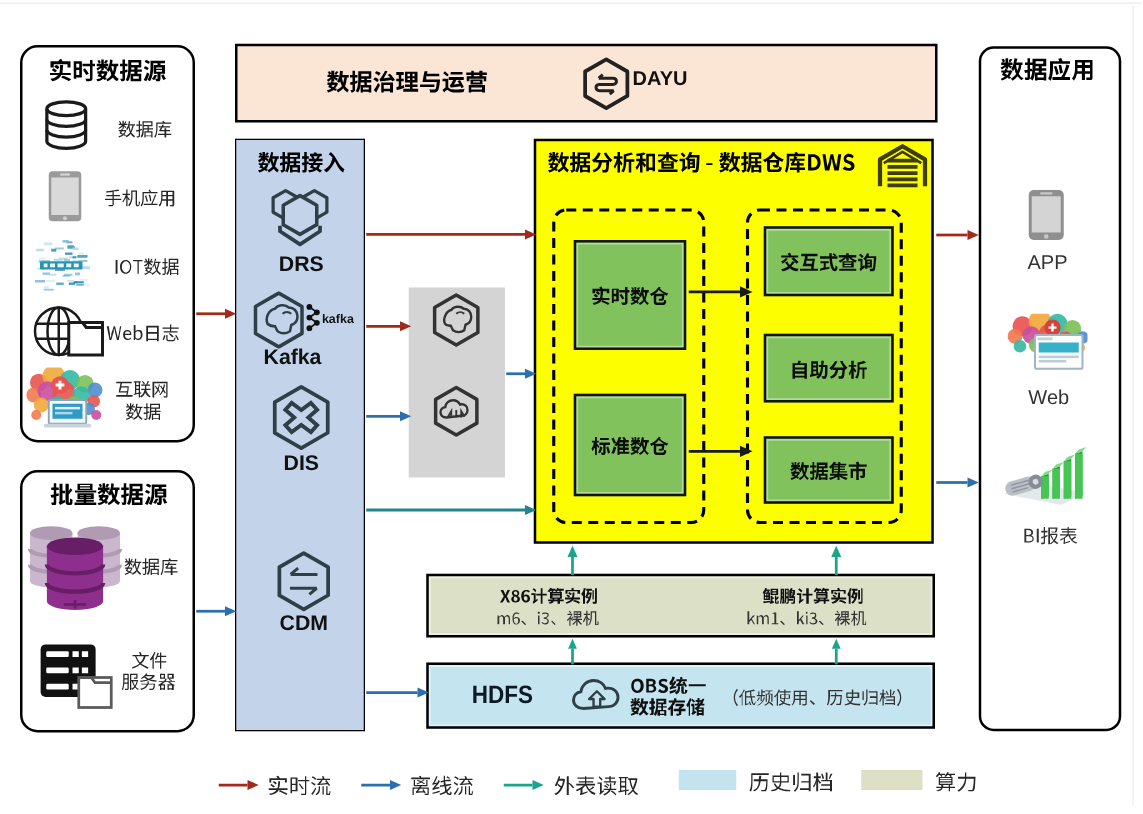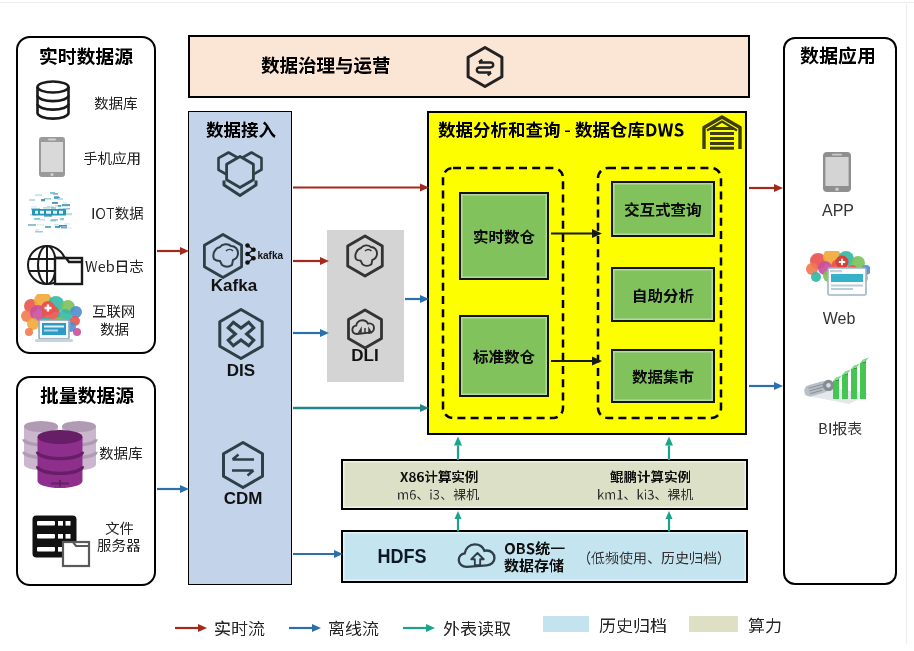--- a/index.html
+++ b/index.html
@@ -250,20 +250,21 @@
 <div class="abs" style="left:344px;top:308px"><svg width="42" height="42" viewBox="0 0 42 42">
 <path d="M4.5 11.5 L21.0 2.0 L37.5 11.5 L37.5 30.5 L21.0 40.0 L4.5 30.5Z" fill="none" stroke="#333" stroke-width="2.8" stroke-linejoin="round"></path>
 <path d="M13 26c-3 0-4.6-2-4.6-4.2c0-2.2 1.6-4 3.8-4.2c.4-3 3-5.4 6.2-5.4c2.4 0 4.6 1.4 5.6 3.4c.4-.1.9-.2 1.4-.2c2.6 0 4.6 2 4.6 4.6c0 2.6-2 4.6-4.6 4.6Z" fill="none" stroke="#333" stroke-width="1.9"></path>
 <path d="M17 26v-5l-2.6 4.4M25 26v-5l2.6 4.4M21 26v-6" stroke="#333" stroke-width="1.5" fill="none"></path>
 </svg></div>
 <div class="abs" style="left:465px;top:45px"><svg width="40" height="44" viewBox="0 0 40 44">
 <path d="M3.1 12.2 L20.0 2.5 L36.9 12.2 L36.9 31.7 L20.0 41.5 L3.1 31.8Z" fill="none" stroke="#222" stroke-width="3" stroke-linejoin="round"></path>
 <path d="M14 17.5h11.5c3.4 0 3.8 5-.2 5H14.5c-3.8 0-3.4 5 .2 5H26" fill="none" stroke="#222" stroke-width="2.4"></path>
 <path d="M14 17.5l3.2-2.8M26 27.5l-3.2 2.8" fill="none" stroke="#222" stroke-width="2.4"></path>
 </svg></div>
+<div style="position:absolute;left:428.0px;top:52.0px;width:200px;text-align:center;font-family:&quot;Liberation Sans&quot;,sans-serif;font-size:16px;font-weight:700;color:#111;line-height:24px">DAYU</div>
 <div class="abs" style="left:701px;top:114px"><svg width="42" height="38" viewBox="0 0 42 38">
         <path d="M3 35V13.5L21 3l18 10.5V35" fill="none" stroke="#3d3d0d" stroke-width="3.4" stroke-linejoin="round"></path>
         <path d="M6 16.5 L21 7.5 L36 16.5" fill="none" stroke="#3d3d0d" stroke-width="2.2" stroke-linejoin="round"></path>
         <path d="M9 14.5h24" stroke="#3d3d0d" stroke-width="3"></path>
         <path d="M9 19.5h24" stroke="#3d3d0d" stroke-width="3"></path>
         <path d="M9 24.5h24" stroke="#3d3d0d" stroke-width="3"></path>
         <path d="M9 29.5h24" stroke="#3d3d0d" stroke-width="3"></path>
         <path d="M9 34.2h24" stroke="#3d3d0d" stroke-width="3"></path>
       </svg></div>
 <div class="abs" style="left:822px;top:151px"><svg width="30" height="42" viewBox="0 0 30 42">
@@ -396,19 +397,19 @@
       </svg></div>
 <div style="position:absolute;left:443.0px;top:620.1px"><svg width="68" height="19" viewBox="0 0 68 19">
         <path d="M4 1C3 4 2 6.5 1 8C1 8.4 1.5 9 2 9C3 8 3.5 6 4 4.5H7.4C7 6 7 8 6 9C5.4 8.6 4.4 8 3.5 7L3 8C4 9 5 10 5.5 10C4 12.6 3 14 0.6 15C1 15.4 1.5 16 2 16C5.4 14 8 10 9 3.5L8 3L8 3H4.6C5 2.5 5 2 5 1ZM10.4 1V16H12V7C13 8 14.6 9.6 15.4 10.6L16.4 10C15.5 8.6 13.6 7 12 6L12 6V1ZM21 16C22 16 22 16 27 14C27 14 27 13.5 27 13L23 14.4V11C24 10 24.6 9 25.4 8.4C27 12 29 14.6 32.6 16C33 15.4 33 15 33.4 14.6C32 14 30 13 29 12C30 11.5 31.5 11 32.4 10L31.4 9C30.6 10 29.4 11 28.4 11.4C28 10.6 27 9.5 26.6 8.4H33V7H26V6H31.6V5H26V3H32V2H26V1H25V2H19V3H25V5H20V6H25V7H18V8.4H24C22 10 20 11 17.6 12C18 12 18 12.6 18.5 13C19.4 12.5 20.4 12 21.4 11.5V14C21.4 15 21 15 21 15C21 15.4 21 16 21 16ZM41.5 7C42.4 8 43.5 8.5 44 9L44.6 8C44 8 43 7 42 6.6ZM40 9C41 9 42 10 43 10.6L43.4 10C43 9 42 8.6 41 8ZM45.6 13C47 14 49 15.5 49.5 16.4L50 15.5C49.5 14.6 48 13 46.4 12.4ZM36 2C37 3 38 4 38.4 4.5L39 3.6C39 3 37.5 2 36.6 1ZM40 5V6H48.5C48 7 48 7.5 48 8L49 8C49 7.4 49.6 6 50 5L49 5L49 5H45.6V3H49V2H45.6V1H44.4V2H41V3H44.4V5ZM45 6.6V9C45 9 45 10 44.6 11H40V12H44C43.6 13 42 14.4 39.6 15.4C40 15.6 40 16 40.4 16.4C43.5 15 45 13.5 45.6 12H50V11H46C46 10 46 9 46 9V6.6ZM35 6V7H37V13.4C37 14 37 15 36.4 15C36.6 15 37 16 37 16V16C37 15.6 38 15 40.4 13C40 13 40 12 40 12L38.4 13V6ZM65.5 4C65 6 64 8.5 63.4 10.4C62.5 8.5 62 6 61.6 4ZM59.6 2.6V4H60.5C61 7 61.6 9.5 63 11.6C62 13 60.5 14.5 59 15.4C59.4 15.6 60 16 60 16C61 15.5 62.4 14 63.4 13C64 14 65 15.4 66.6 16C67 16 67 15.4 67.4 15C66 14.4 65 13 64 12C65.4 9.4 66.4 6.4 67 3L66 2.6L66 2.6ZM51.6 13 52 14 57 13V16H58V13L60 12.6L60 11.5L58 12V2.6H59.5V1.5H52V2.6H53V12.6ZM54 2.6H57V5H54ZM54 6H57V8.6H54ZM54 10H57V12L54 12.4Z" fill="#262626"></path>
       </svg></div>
 <div style="position:absolute;left:599.0px;top:616.6px"><svg width="68" height="19" viewBox="0 0 68 19">
         <path d="M2 1.5V7C2 9.5 2 13 0.6 15.6C1 16 1.5 16 2 16C3 13.6 3 10 3 7V3H16V1.5ZM8.4 3.6C8.4 4.6 8 5.5 8 6.4H4V8H8C8 11 7 14 3.6 15C4 15.5 4 16 4.5 16C8 14.4 9 11.4 9.5 8H14C14 12 13.4 14 13 14.6C13 15 12.5 15 12 15C12 15 11 15 10 15C10 15 10 15.6 10 16C11 16 12 16 13 16C13 16 14 16 14 15.4C14.6 15 15 13 15 7C15 7 15 6.4 15 6.4H9.6C10 5.5 10 4.6 10 3.6ZM20 4.6H25V8H20ZM26 4.6H31V8H26ZM21 9.6 20 10C20.6 11.5 21.4 12.6 22.4 13.4C21.4 14 20 15 18 15C18 15.5 18 16 18.5 16C21 16 22.4 15 23.5 14C26 15.6 29 16 33 16C33 16 33 15 33.4 15C29.5 15 27 14.5 24.5 13C26 12 26 10.6 26 9H32V3.4H26V1H25V3.4H19V9H25C25 10 24.5 11.5 23.4 12.6C22.5 12 22 11 21 9.6ZM35.5 3V11H37V3ZM39 1V7.4C39 10.5 39 13.4 36 15.5C36 16 37 16 37 16.4C40 14 40 11 40 7.4V1ZM42 2V3.4H48V8H42V9H48V13.6H41V15H48V16H49.5V2ZM65.5 2C65 3 64.4 5 64 6L65 6C65.4 5 66 3.5 67 2ZM58 2C58 3.4 59 5 59 6L60.4 6C60 4.6 59.4 3 59 2ZM54 1V4H52V5.5H54C53.6 8 52.5 10.5 51.4 12C51.6 12 52 13 52 13C53 12 54 10 54 8V16H55.5V8C56 8.6 56.6 10 57 10L58 9C57.4 9 56 7 55.5 6V5.5H57.6V4H55.5V1ZM57 14V15H65V16H66.6V7H63V1H61.6V7H58V8H65V10.4H58V11.5H65V14Z" fill="#262626"></path>
       </svg></div>
 <div style="position:absolute;left:748.0px;top:616.6px"><svg width="34" height="19" viewBox="0 0 34 19">
         <path d="M4 7H13V8H4ZM4 9H13V10H4ZM4 5.4H13V6.4H4ZM10 0.6C9 2 8.4 3 7.4 4C8 4 8 4.4 8.4 4.5H5L6 4C6 4 5.6 3.4 5.4 3H8V2H4C4 1.6 4 1 4 1L3 0.6C2.6 2 1.6 3 0.6 4C1 4 1.4 4.6 1.6 5C2 4 3 4 3 3H4C4.4 3.5 5 4 5 4.5H3V11H5V12L5 12.4H1V13.4H5C4.4 14 3.4 15 1 15.4C1.5 15.6 2 16 2 16C5 15.6 6 14.5 6 13.4H11V16H12V13.4H16V12.4H12V11H14V4.5H12.6L13.5 4C13.4 4 13 3.4 13 3H16V2H10.5C11 1.6 11 1 11 1ZM11 12.4H6.6L6.6 12V11H11ZM8.6 4.5C9 4 9.5 3.6 10 3H11C12 3.5 12 4 12.4 4.5ZM24 1V4V4.4H18.4V6H24C23.6 9 22.5 12.6 18 15.4C18 15.6 19 16 19 16.4C24 13.4 25 9 25 6H31C31 12 30 14 30 15C29.5 15 29 15 29 15C28.5 15 27.4 15 26 15C26.5 15 27 16 27 16C28 16 29 16 29.4 16C30 16 30.5 16 31 15.5C32 15 32 12 32.4 5C32.4 5 32.4 4.4 32.4 4.4H25V4V1Z" fill="#262626"></path>
       </svg></div>
+<div style="position:absolute;left:141.0px;top:199.2px;width:200px;text-align:center;font-family:&quot;Liberation Sans&quot;,sans-serif;font-size:17px;font-weight:700;color:#111;line-height:26px">DRS</div>
 <div style="position:absolute;left:134.0px;top:273.2px;width:200px;text-align:center;font-family:&quot;Liberation Sans&quot;,sans-serif;font-size:17px;font-weight:700;color:#111;line-height:26px">Kafka</div>
 <div style="position:absolute;left:143.0px;top:486.2px;width:200px;text-align:center;font-family:&quot;Liberation Sans&quot;,sans-serif;font-size:17px;font-weight:700;color:#111;line-height:26px">CDM</div>
 <div style="position:absolute;left:141.0px;top:358.2px;width:200px;text-align:center;font-family:&quot;Liberation Sans&quot;,sans-serif;font-size:17px;font-weight:700;color:#111;line-height:26px">DIS</div>
-<div style="position:absolute;left:265.0px;top:343.2px;width:200px;text-align:center;font-family:&quot;Liberation Sans&quot;,sans-serif;font-size:17px;font-weight:700;color:#111;line-height:26px">DLI</div>
 <div style="position:absolute;left:738.0px;top:199.0px;width:200px;text-align:center;font-family:&quot;Liberation Sans&quot;,sans-serif;font-size:16px;font-weight:400;color:#333;line-height:24px">APP</div>
 <div style="position:absolute;left:739.0px;top:307.0px;width:200px;text-align:center;font-family:&quot;Liberation Sans&quot;,sans-serif;font-size:16px;font-weight:400;color:#333;line-height:24px">Web</div>
 <div style="position:absolute;left:302.0px;top:540.5px;width:200px;text-align:center;font-family:&quot;Liberation Sans&quot;,sans-serif;font-size:20px;font-weight:700;color:#0d1a26;transform:scaleX(0.9);transform-origin:center;line-height:30px">HDFS</div>
 </div>
 </body></html>

